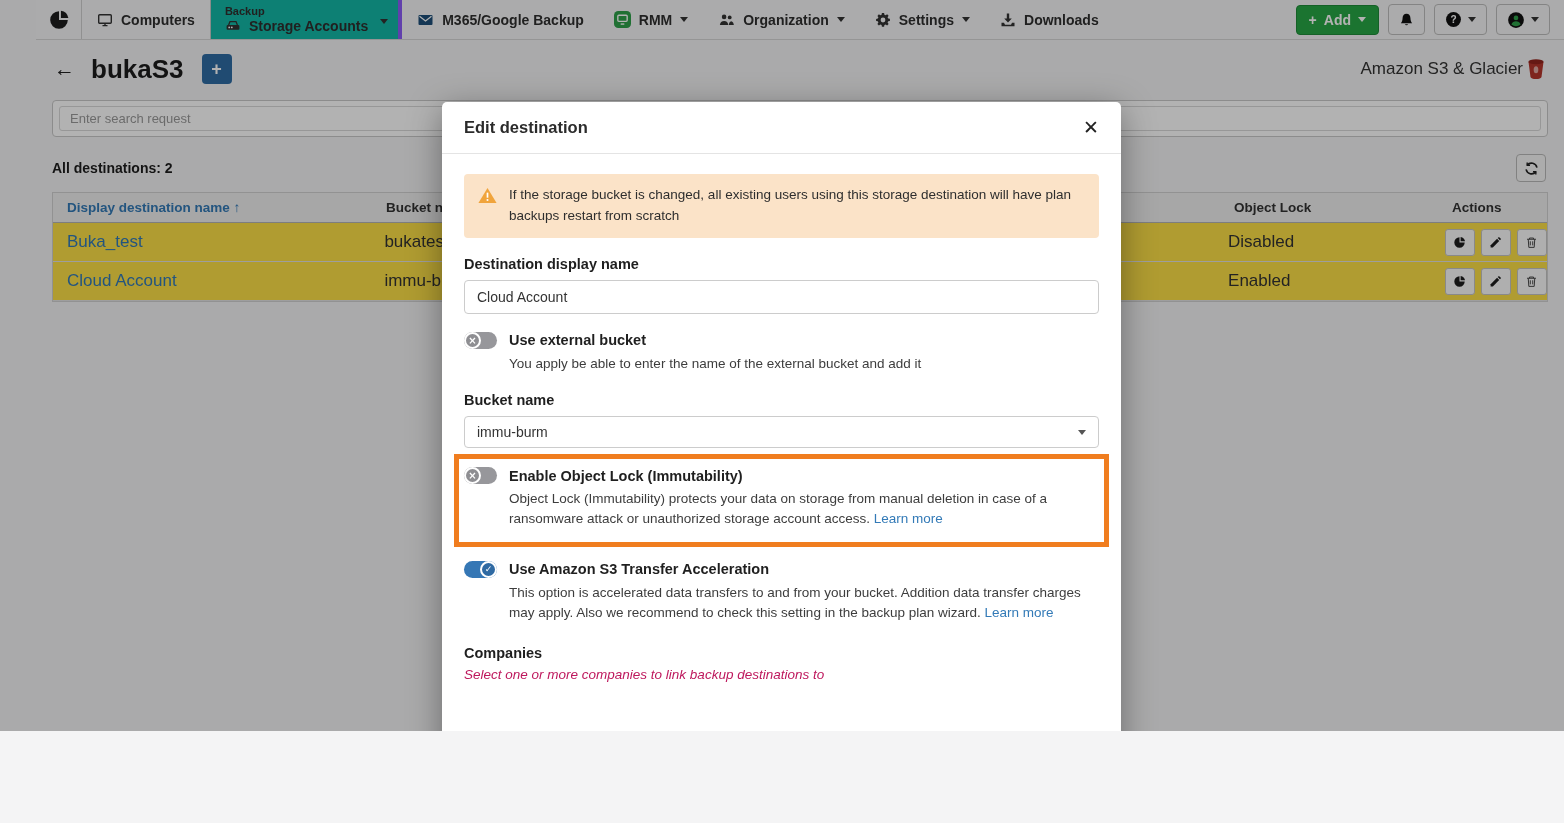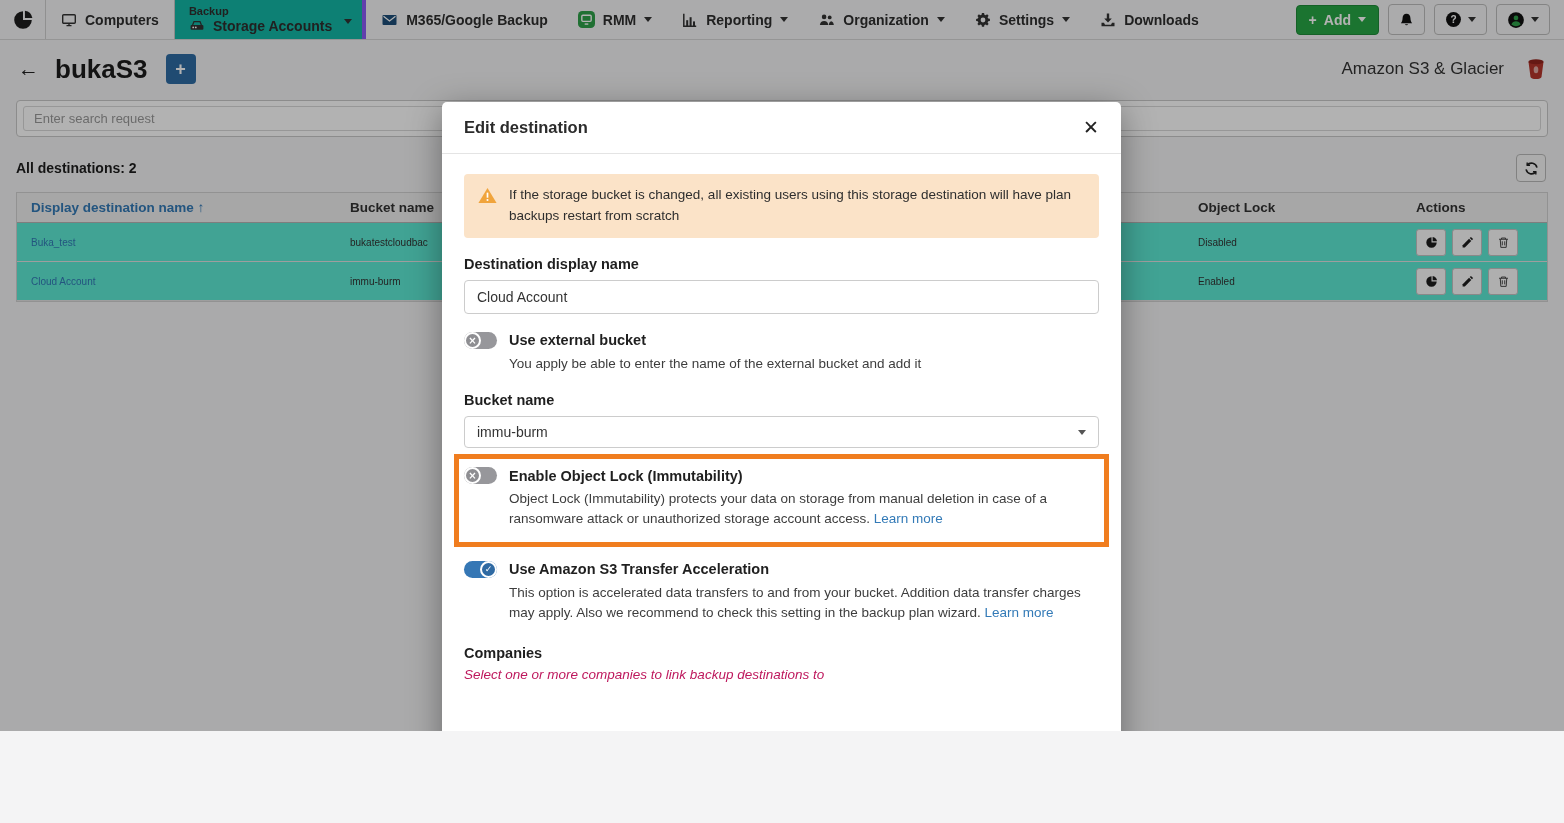--- a/index.html
+++ b/index.html
@@ -1,51 +1,51 @@
 <!DOCTYPE html>
 <html><head>
 <meta charset="utf-8">
 <style>
   * { margin:0; padding:0; box-sizing:border-box; }
   html,body { width:1564px; height:823px; overflow:hidden; }
   body { font-family:"Liberation Sans","DejaVu Sans",sans-serif; background:#f4f4f5; color:#333; }
-  .stage { position:relative; width:1564px; height:731px; overflow:hidden; background:#f4f4f5; }
+  .stage { position:relative; width:1564px; height:731px; overflow:hidden; background:#f4f4f5;padding-left:36px; }
 
   
   .nav { display:flex; align-items:stretch; height:40px; background:#f5f5f6; border-bottom:1px solid #d6d6d6; }
   .nav-logo { width:46px; display:flex; align-items:center; justify-content:center; border-right:1px solid #cfcfcf; }
   .nav-item { display:flex; align-items:center; gap:8px; padding:0 15px; font-size:14px; font-weight:700; color:#2f2f2f; cursor:pointer; white-space:nowrap; }
   .nav-item.active { flex-direction:column; align-items:flex-start; justify-content:center; gap:1px; background:#14b8a6; border-left:1px solid #c8c8c8; border-right:4px solid #8b5cf6; position:relative; padding:0 30px 0 14px; }
   .nav-item.active .mini { font-size:11px; font-weight:600; }
   .nav-item.active .line2 { display:flex; align-items:center; gap:8px;justify-content:flex-end; }
   .nav-item.active .caret { position:absolute; right:10px; top:19px; }
   .caret { display:inline-block; width:0; height:0; border-left:4px solid transparent; border-right:4px solid transparent; border-top:5px solid #333; }
   .caret.white { border-top-color:#fff; }
   .nav-right { margin-left:auto; display:flex; align-items:center; gap:9px; padding-right:14px; }
   .btn-add { display:flex; align-items:center; gap:7px; background:#28A745; border:1px solid #1f8c39; color:#fff; font-size:14px; font-weight:700; padding:6px 12px; border-radius:4px; cursor:pointer; }
   .icon-btn { display:flex; align-items:center; gap:6px; border:1px solid #bdbdbd; border-radius:4px; background:transparent; height:31px; padding:0 10px; cursor:pointer; }
 
   
   .page-header { display:flex; align-items:center; height:58px; padding:0 18px; }
   .back-arrow { font-size:21px; font-weight:700; color:#222; margin-right:16px; cursor:pointer; }
   .page-title { font-size:26px; font-weight:800; color:#1c1c1c; }
   .btn-plus { margin-left:18px; width:30px; height:30px; background:#2E6CA4; border-radius:4px; color:#fff; font-size:18px; font-weight:700; display:flex; align-items:center; justify-content:center; cursor:pointer; }
-  .service { margin-left:auto; display:flex; align-items:center; gap:22px; font-size:17px; color:#333; }
+  .service { margin-left:auto; display:flex; align-items:center; gap:3px; font-size:17px; color:#333; }
 
   
   .search-panel { margin:2px 16px 0; background:#fff; border:1px solid #c9c9c9; border-radius:4px; padding:5px 6px; }
   .search-input { width:100%; height:25px; border:1px solid #d9d9d9; border-radius:3px; padding:0 10px; font-size:13px; color:#333; outline:none; font-family:inherit; }
   .search-input::placeholder { color:#9a9a9a; }
   .meta-row { margin:17px 18px 10px 16px; display:flex; justify-content:space-between; align-items:center; }
   .summary { font-size:14px; font-weight:700; color:#1d1d1d; }
   .btn-refresh { width:30px; height:28px; border:1px solid #b9b9b9; border-radius:4px; background:#f7f7f7; display:flex; align-items:center; justify-content:center; cursor:pointer; }
 
   .table { margin:0 16px; background:#fff; border:1px solid #d2d2d2; }
   .thead { display:flex; background:#efefef; border-bottom:1px solid #b5b5b5; height:30px; align-items:center; font-size:13.5px; font-weight:700; color:#333; }
-  .trow { display:flex; height:39px; align-items:center; border-bottom:1px solid #e3e3e3; font-size:10px; background:#5eead4; }
+  .trow { display:flex; height:39px; align-items:center; border-bottom:1px solid #e3e3e3; font-size:17px; background:#fde047; }
   .c1 { width:317px; padding-left:14px; }
   .c2 { width:848px; padding-left:16px; white-space:nowrap; overflow:hidden; }
   .c3 { width:218px; padding-left:16px; }
   .c4 { flex:1; padding-left:16px; display:flex; gap:6px; align-items:center; }
   .sorted { color:#337AB7; }
   .link { color:#337AB7; cursor:pointer; }
   .action-btn { width:30px; height:27px; border:1px solid #c5c5c5; border-radius:3px; background:#fbfbfb; display:flex; align-items:center; justify-content:center; cursor:pointer; }
 
   
   .dim { position:absolute; inset:0; background:rgba(0,0,0,0.30); z-index:40; }
@@ -138,32 +138,20 @@
             <rect width="16" height="16" rx="4" fill="#2EA14A"></rect>
             <rect x="3.6" y="4" width="8.8" height="5.8" rx="1" fill="none" stroke="#fff" stroke-width="1.3"></rect>
             <path d="M6.3 12.3h3.4" stroke="#fff" stroke-width="1.3"></path>
           </svg>
         </span>
       <span>RMM</span>
       <span class="caret"></span>
     </div>
     <div class="nav-item">
       <span>
-          <svg width="16" height="16" viewBox="0 0 16 16">
-            <path d="M1.8 1.8v12.4h12.4" stroke="#333" stroke-width="1.5" fill="none"></path>
-            <rect x="4.2" y="8.2" width="2" height="6" fill="#333"></rect>
-            <rect x="7.6" y="5.2" width="2" height="9" fill="#333"></rect>
-            <rect x="11" y="9.4" width="2" height="4.8" fill="#333"></rect>
-          </svg>
-        </span>
-      <span>Reporting</span>
-      <span class="caret"></span>
-    </div>
-    <div class="nav-item">
-      <span>
           <svg width="17" height="16" viewBox="0 0 16 16" fill="#333">
             <circle cx="5.6" cy="4.9" r="2.3"></circle>
             <circle cx="11.2" cy="5.4" r="1.9"></circle>
             <path d="M1.4 13c0-2.5 1.9-4.1 4.2-4.1S9.8 10.5 9.8 13z"></path>
             <path d="M10.3 13c.1-1.9 1-3.3 2.4-3.7 1.5.4 2.6 1.8 2.6 3.7z"></path>
           </svg>
         </span>
       <span>Organization</span>
       <span class="caret"></span>
     </div>

